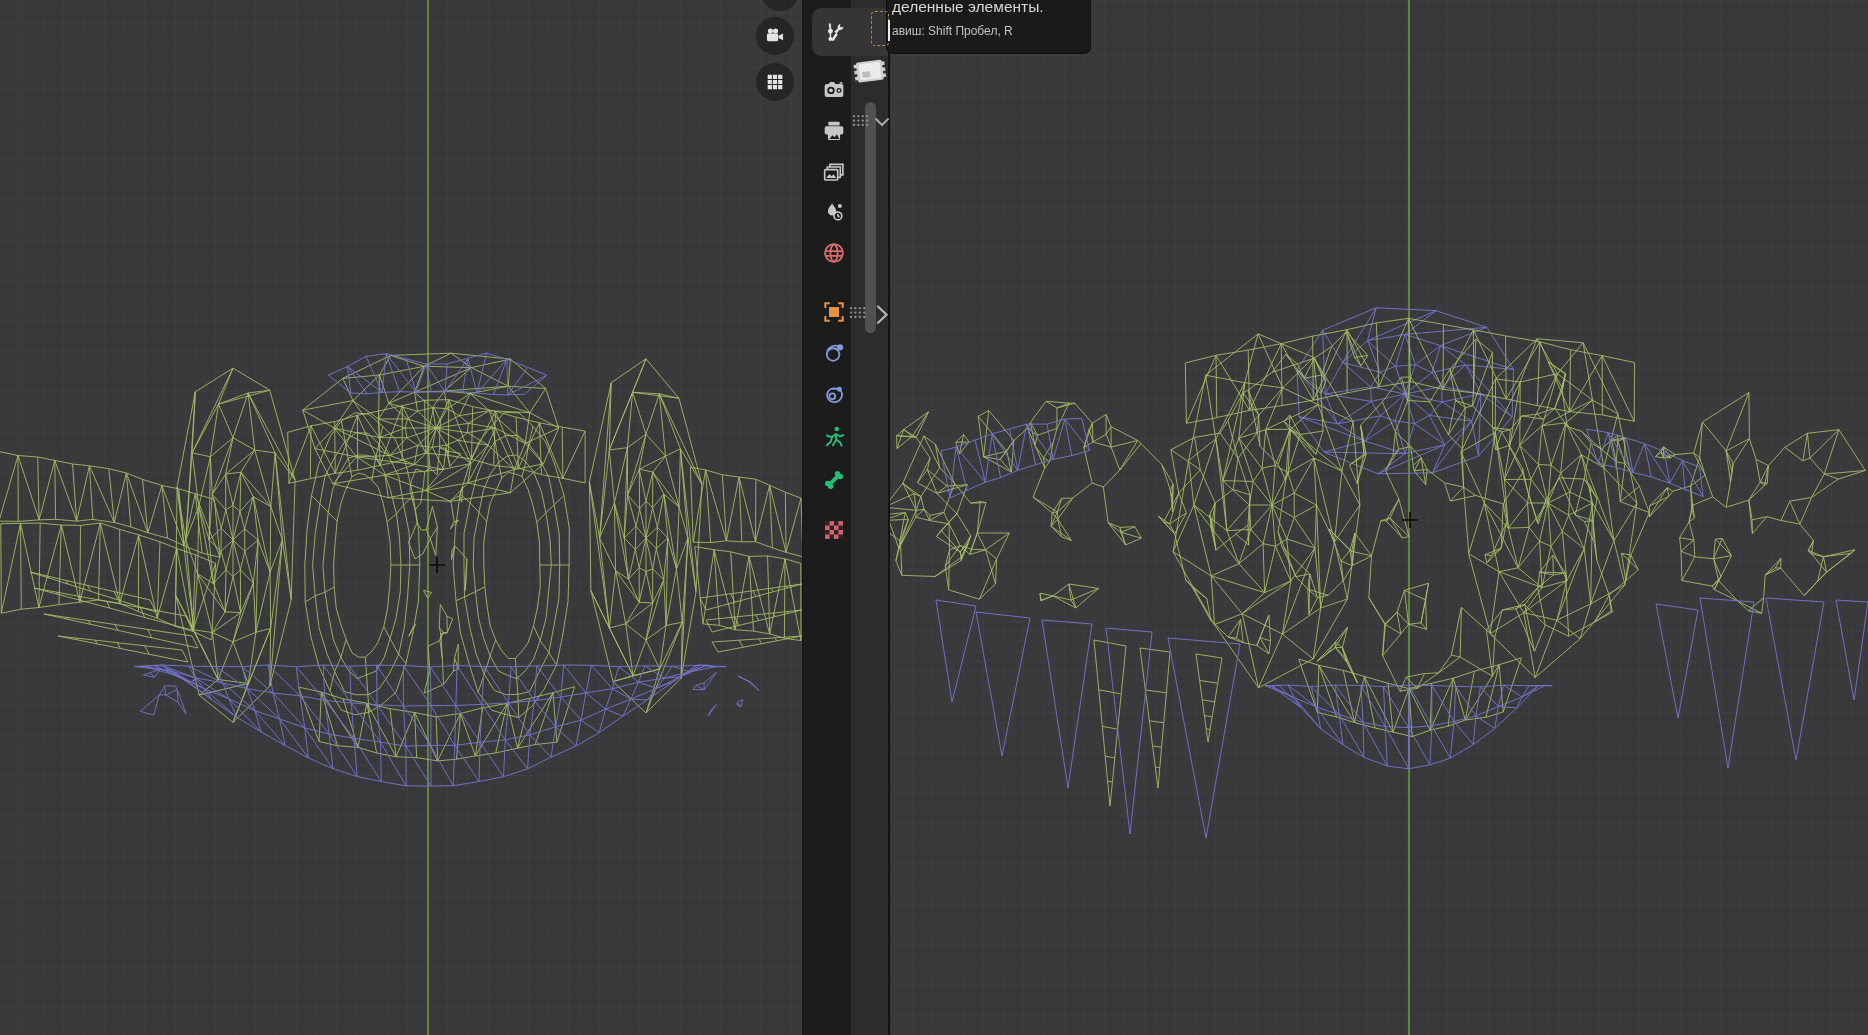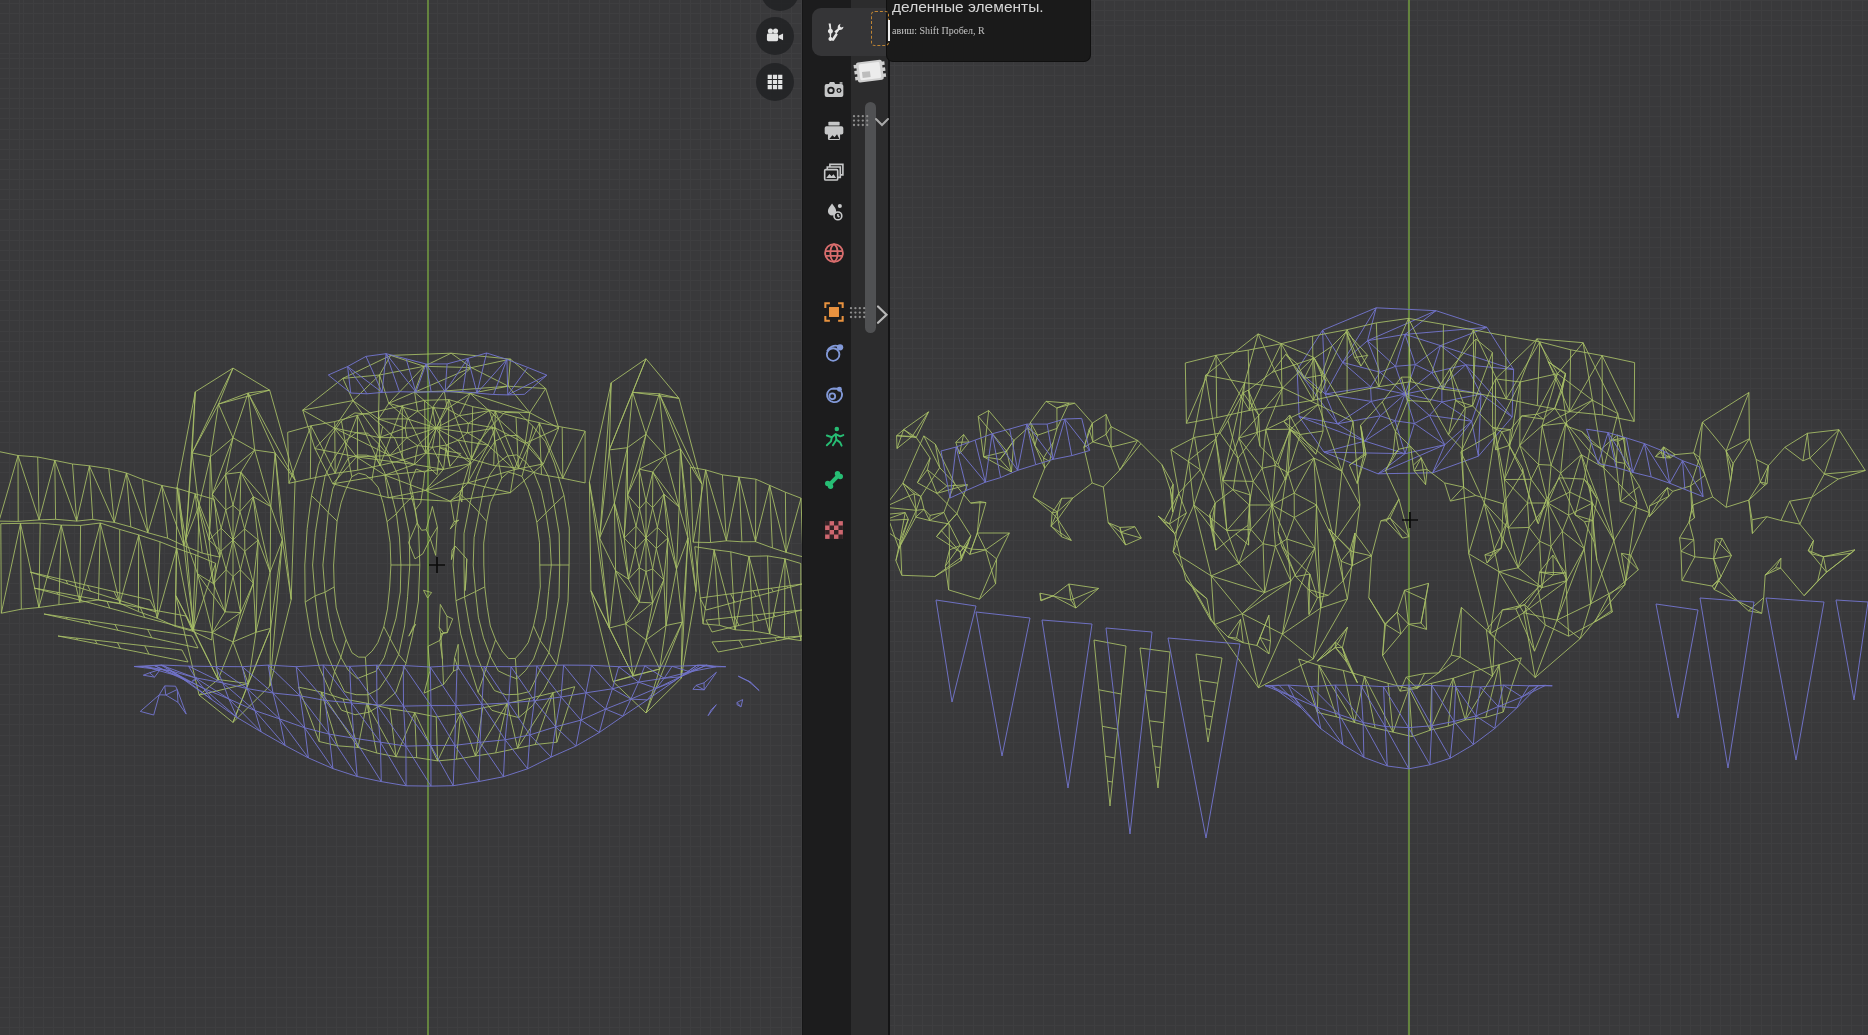--- a/index.html
+++ b/index.html
@@ -23,25 +23,25 @@
   #panel .mainregion{position:absolute;left:49px;top:0;width:37px;height:100%;background:#2c2c2d;
       border-right:2px solid #141415;box-sizing:content-box;}
   #panel .active-tab{position:absolute;left:10px;top:8px;width:76px;height:48px;background:#353537;
       border-radius:9px 0 0 9px;}
   .ptab{position:absolute;left:19px;width:26px;height:26px;cursor:pointer;}
   .ptab svg{display:block;}
   #scrollbar{position:absolute;left:63px;top:102px;width:11px;height:231px;border-radius:5.5px;
       background:#505153;}
   .widget{position:absolute;}
   
-  #tooltip{position:absolute;left:886px;top:0;width:205px;height:62px;background:#1a1a1a;
+  #tooltip{position:absolute;left:886px;top:0;width:205px;height:54px;background:#1a1a1a;
       border:1px solid #101010;border-top:none;border-radius:0 0 7px 7px;box-sizing:border-box;
       z-index:50;overflow:hidden;padding-left:31px;}
   #tooltip .l1{position:absolute;left:5px;top:-4px;font-size:15.5px;line-height:22px;color:#d6d6d6;white-space:nowrap;}
-  #tooltip .l2{position:absolute;left:5px;top:20px;font-size:10px;line-height:22px;color:#c2c2c2;white-space:nowrap;font-family:Liberation Serif, serif;}
+  #tooltip .l2{position:absolute;left:5px;top:20px;font-size:12px;line-height:22px;color:#c2c2c2;white-space:nowrap;}
   #dashed-field{position:absolute;left:871px;top:11px;width:16px;height:33px;border:1.5px dashed #bd8434;
       border-radius:4px;z-index:51;background:transparent;}
   #caret{position:absolute;left:888px;top:20px;width:2px;height:21px;background:#ececec;z-index:52;}
   
   .gizmo{position:absolute;width:38px;height:38px;border-radius:50%;background:rgba(35,36,38,.92);
       z-index:10;display:flex;align-items:center;justify-content:center;cursor:pointer;}
 </style>
 </head>
 <body>
 

